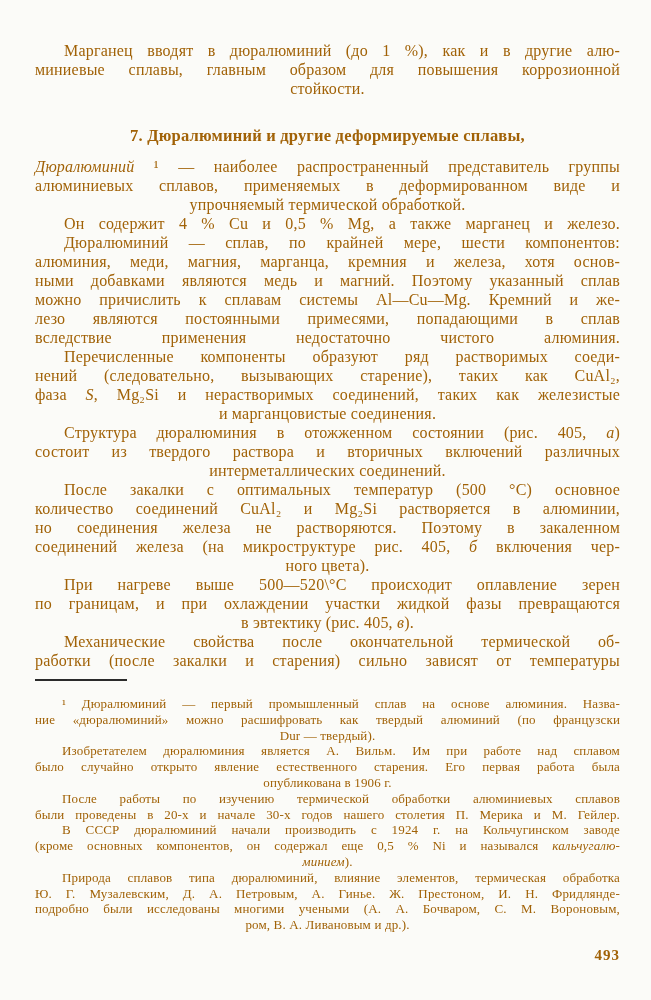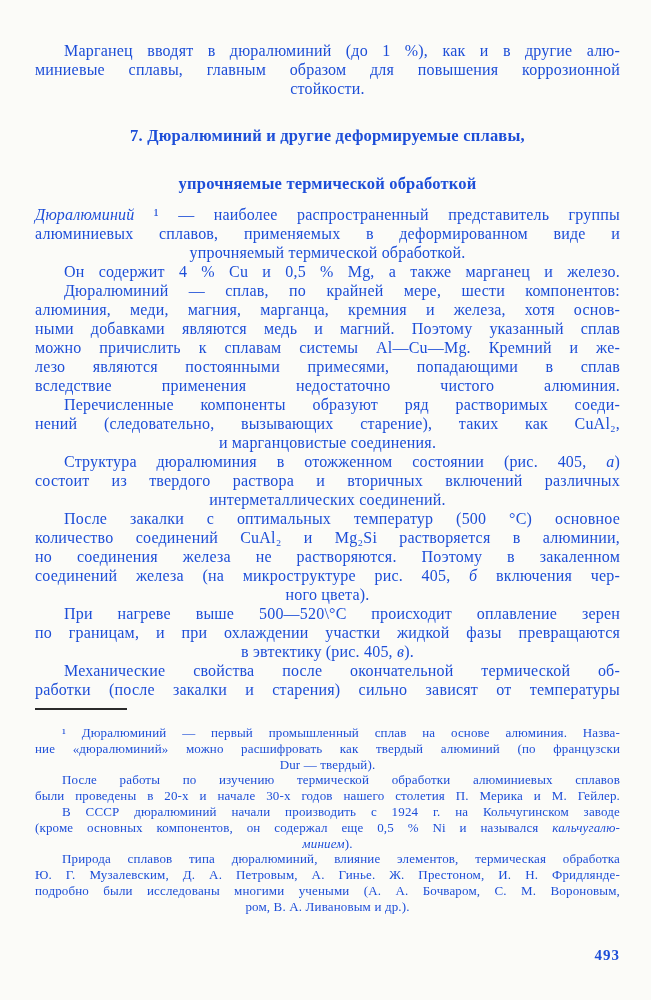--- a/index.html
+++ b/index.html
@@ -1,21 +1,21 @@
 <!DOCTYPE html>
 <html lang="ru"><head>
 <meta charset="utf-8">
 <style>
   html,body{margin:0;padding:0;background:#e8e8e6;}
   .page{
     position:relative;
     width:651px;height:1000px;
     margin:0 auto;
     background:#fbfbf8;
-    color:#1d4ed8;
+    color:#a16207;
     font-family:"Liberation Serif","DejaVu Serif",serif;
     overflow:hidden;
     box-sizing:border-box;
   }
   .doc{
     position:absolute;
     left:35px;top:41px;
     width:585px;
   }
   .para{margin:0;padding:0;}
@@ -70,41 +70,41 @@
 
 <div class="page">
   <div class="doc" id="doc">
       <div class="para body-para">
         <div class="line just indent">Марганец вводят в дюралюминий (до 1 %), как и в другие алю-</div>
         <div class="line just">миниевые сплавы, главным образом для повышения коррозионной</div>
         <div class="line">стойкости.</div>
       </div>
       <div class="heading">
         <div class="line">7. Дюралюминий и другие деформируемые сплавы,</div>
-        <div class="line">упрочняемые термической обработкой</div>
       </div>
       <div class="para body-para">
         <div class="line just"><i>Дюралюминий</i> ¹ — наиболее распространенный представитель группы</div>
         <div class="line just">алюминиевых сплавов, применяемых в деформированном виде и</div>
         <div class="line">упрочняемый термической обработкой.</div>
       </div>
       <div class="para body-para">
         <div class="line just indent">Он содержит 4 % Cu и 0,5 % Mg, а также марганец и железо.</div>
       </div>
       <div class="para body-para">
         <div class="line just indent">Дюралюминий — сплав, по крайней мере, шести компонентов:</div>
         <div class="line just">алюминия, меди, магния, марганца, кремния и железа, хотя основ-</div>
         <div class="line just">ными добавками являются медь и магний. Поэтому указанный сплав</div>
         <div class="line just">можно причислить к сплавам системы Al—Cu—Mg. Кремний и же-</div>
         <div class="line just">лезо являются постоянными примесями, попадающими в сплав</div>
         <div class="line just">вследствие применения недостаточно чистого алюминия.</div>
       </div>
       <div class="para body-para">
         <div class="line just indent">Перечисленные компоненты образуют ряд растворимых соеди-</div>
         <div class="line just">нений (следовательно, вызывающих старение), таких как CuAl₂,</div>
+        <div class="line just">фаза <i>S</i>, Mg₂Si и нерастворимых соединений, таких как железистые</div>
         <div class="line">и марганцовистые соединения.</div>
       </div>
       <div class="para body-para">
         <div class="line just indent">Структура дюралюминия в отожженном состоянии (рис. 405, <i>а</i>)</div>
         <div class="line just">состоит из твердого раствора и вторичных включений различных</div>
         <div class="line">интерметаллических соединений.</div>
       </div>
       <div class="para body-para">
         <div class="line just indent">После закалки с оптимальных температур (500 °С) основное</div>
         <div class="line just">количество соединений CuAl₂ и Mg₂Si растворяется в алюминии,</div>
@@ -121,20 +121,25 @@
         <div class="line just indent">Механические свойства после окончательной термической об-</div>
         <div class="line just">работки (после закалки и старения) сильно зависят от температуры</div>
       </div>
       <div class="separator"></div>
       <div class="para footnote">
         <div class="line just indent">¹ Дюралюминий — первый промышленный сплав на основе алюминия. Назва-</div>
         <div class="line just">ние «дюралюминий» можно расшифровать как твердый алюминий (по французски</div>
         <div class="line">Dur — твердый).</div>
       </div>
       <div class="para footnote">
+        <div class="line just indent">Изобретателем дюралюминия является А. Вильм. Им при работе над сплавом</div>
+        <div class="line just">было случайно открыто явление естественного старения. Его первая работа была</div>
+        <div class="line">опубликована в 1906 г.</div>
+      </div>
+      <div class="para footnote">
         <div class="line just indent">После работы по изучению термической обработки алюминиевых сплавов</div>
         <div class="line just">были проведены в 20-х и начале 30-х годов нашего столетия П. Мерика и М. Гейлер.</div>
       </div>
       <div class="para footnote">
         <div class="line just indent">В СССР дюралюминий начали производить с 1924 г. на Кольчугинском заводе</div>
         <div class="line just">(кроме основных компонентов, он содержал еще 0,5 % Ni и назывался <i>кальчугалю-</i></div>
         <div class="line"><i>минием</i>).</div>
       </div>
       <div class="para footnote">
         <div class="line just indent">Природа сплавов типа дюралюминий, влияние элементов, термическая обработка</div>

